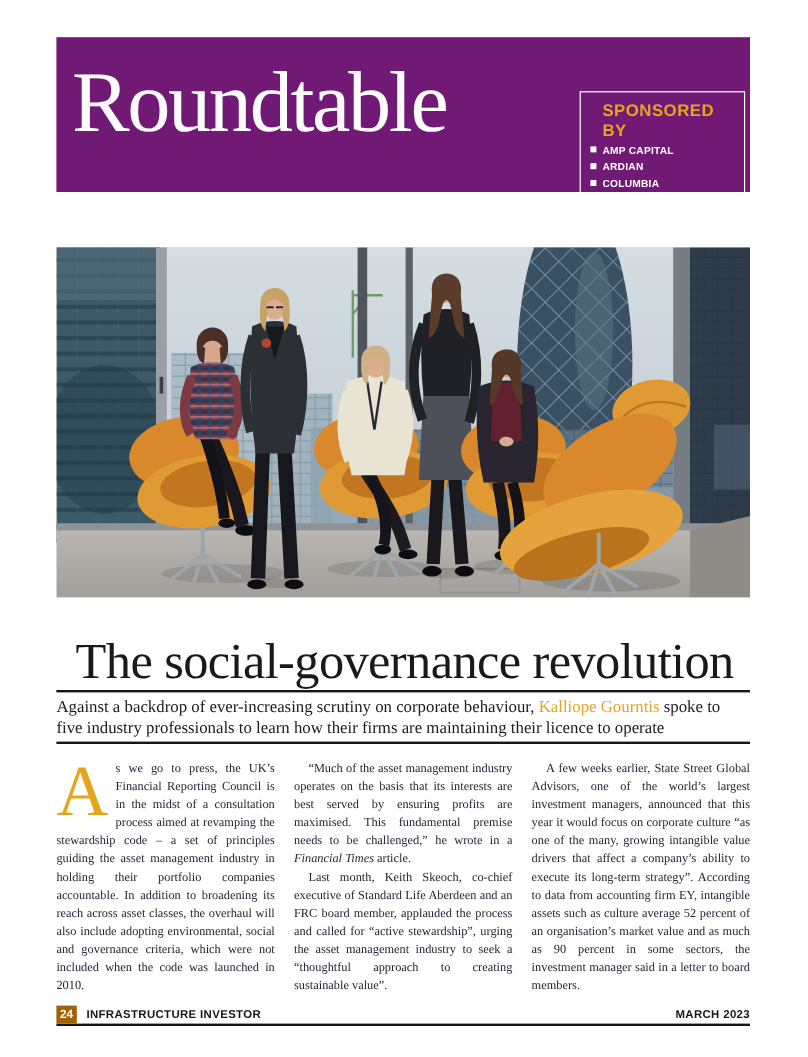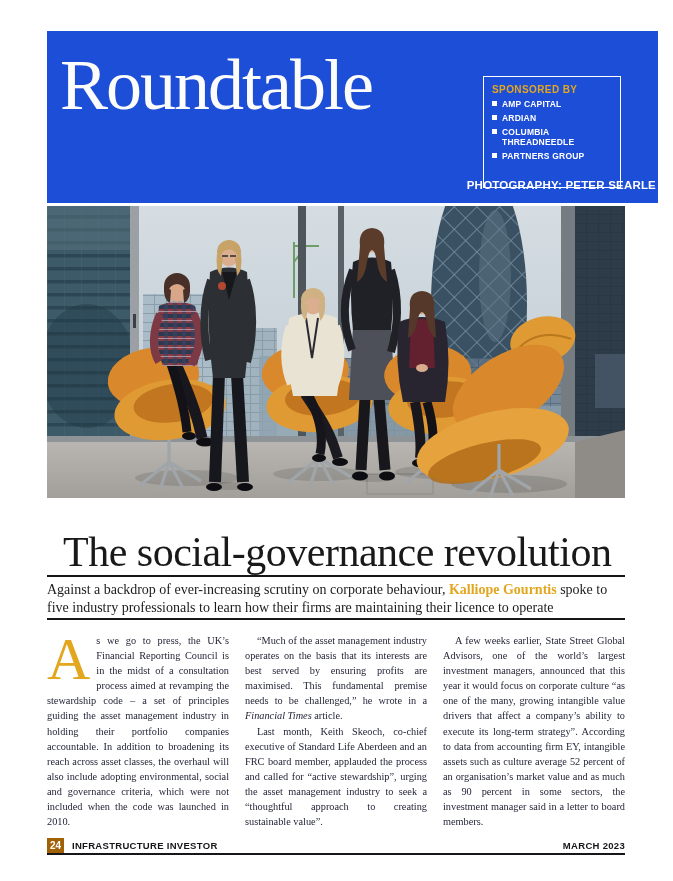--- a/index.html
+++ b/index.html
@@ -2,39 +2,39 @@
 <html><head>
 <meta charset="utf-8">
 <style>
   html,body { margin:0; padding:0; background:#ffffff; }
   .page {
     position:relative; width:673px; height:881px; background:#ffffff;
     font-family:"Liberation Serif", serif; overflow:hidden;
   }
   
   .masthead {
-    position:absolute; left:47px; top:31px; width:578px; height:172px;
-    background:#1d4ed8; color:#fff;padding-left:33px;
+    position:absolute; left:47px; top:31px; width:578px; height:129px;
+    background:#701a75; color:#fff;
   }
   .masthead-title {
     position:absolute; left:13px; top:18px; margin:0;
     font-family:"Liberation Serif", serif; font-weight:400;
     font-size:72px; letter-spacing:-2px; color:#fcfcfa; line-height:1;
   }
   .masthead-subtitle {
     position:absolute; left:16px; top:115px;
     font-family:"Liberation Serif", serif; font-size:27px; color:#e2a61f;
   }
   .sponsor-box {
     position:absolute; left:436px; top:45px; width:138px; height:112px;
     border:1.5px solid #ffffff; box-sizing:border-box; padding:7px 8px 6px 8px;
   }
   .sponsor-label {
     font-family:"Liberation Sans", sans-serif; font-weight:bold;
-    font-size:10px; letter-spacing:.4px; color:#e2a61f; margin-bottom:4px;
+    font-size:14px; letter-spacing:.4px; color:#e2a61f; margin-bottom:4px;margin-left:10px;
   }
   .sponsor-list { list-style:none; margin:0; padding:0; }
   .sponsor-list li {
     display:flex; align-items:flex-start;
     font-family:"Liberation Sans", sans-serif; font-weight:bold;
     font-size:8.5px; line-height:10px; color:#ffffff; margin:0 0 4px 0;
     letter-spacing:.2px;
   }
   .bullet-square {
     flex:0 0 auto; width:5px; height:5px; background:#ffffff;
@@ -57,21 +57,21 @@
     font-size:42px; letter-spacing:-.5px; color:#191919; line-height:1.1;
     white-space:nowrap;
   }
   .rule { position:absolute; left:47px; width:578px; background:#161616; }
   .rule-1 { top:575px; height:2px; }
   .rule-2 { top:618px; height:1.5px; }
   .standfirst {
     position:absolute; left:47px; top:581px; width:578px;
     font-size:14px; line-height:17.5px; color:#1b1b1b;
   }
-  .standfirst .author { color:#e2a61f; font-weight:bold; }
+  .standfirst .author { color:#e2a61f; font-weight:normal; }
   
   .columns {
     position:absolute; left:47px; top:633px; width:578px; height:200px;
     display:flex; gap:16px;
   }
   .col { flex:1 1 0; text-align:justify; font-size:10.3px; line-height:15.1px; color:#242638; }
   .col p { margin:0; }
   .col p.indent { text-indent:12px; }
   .dropcap {
     float:left; font-size:60px; line-height:48px; color:#e2a61f;

